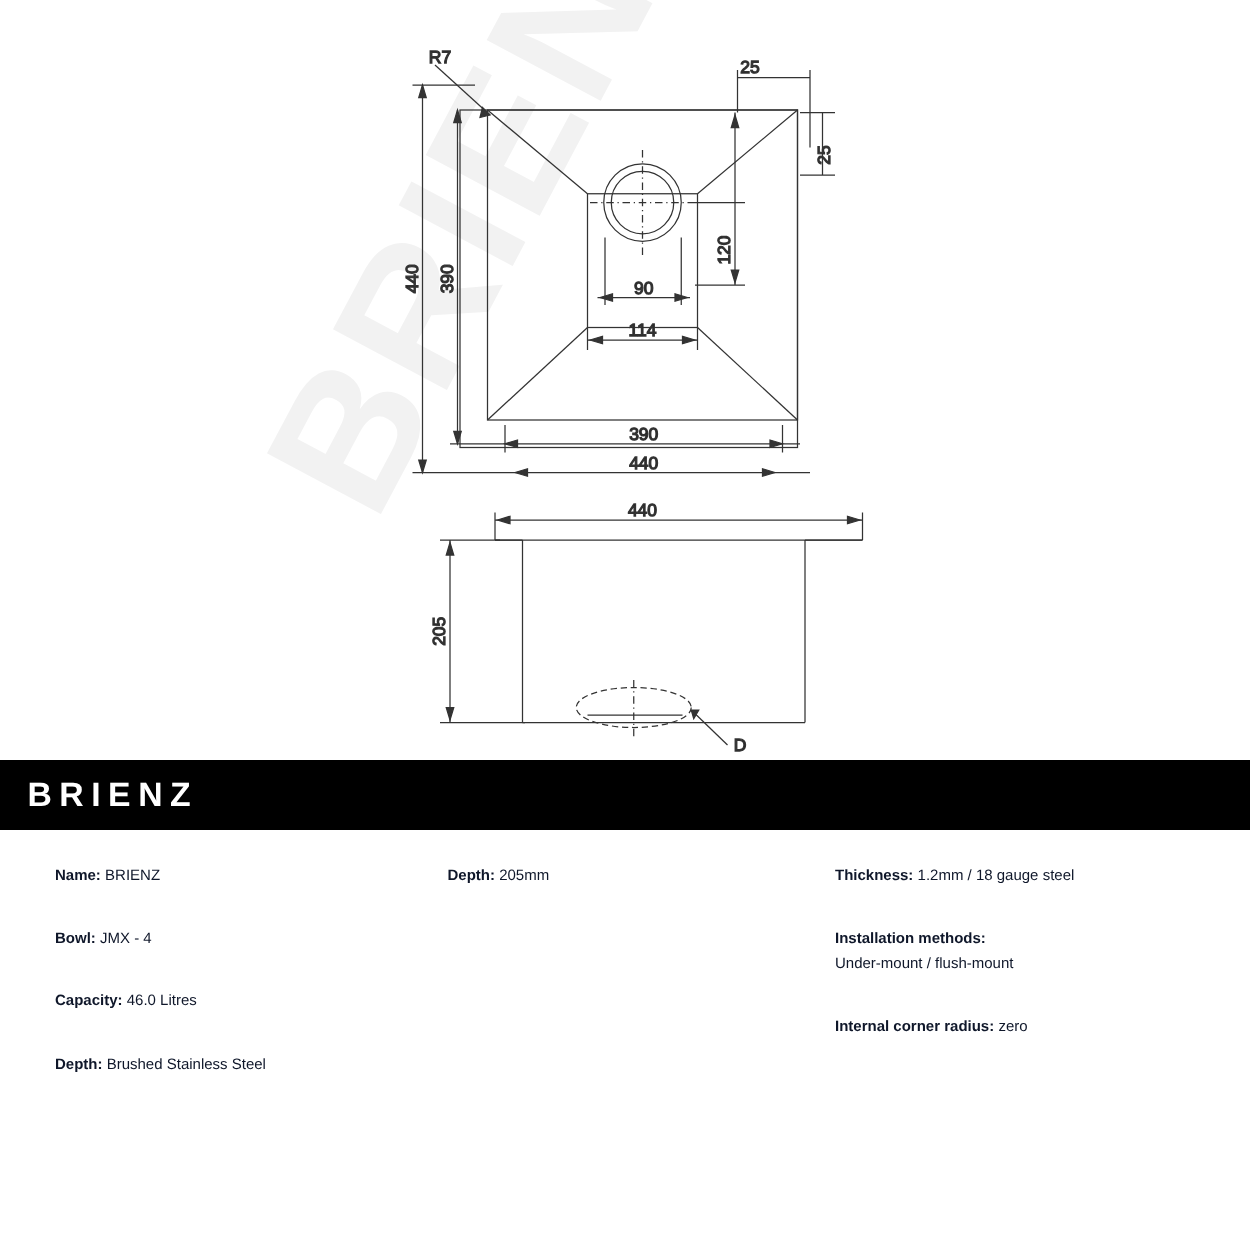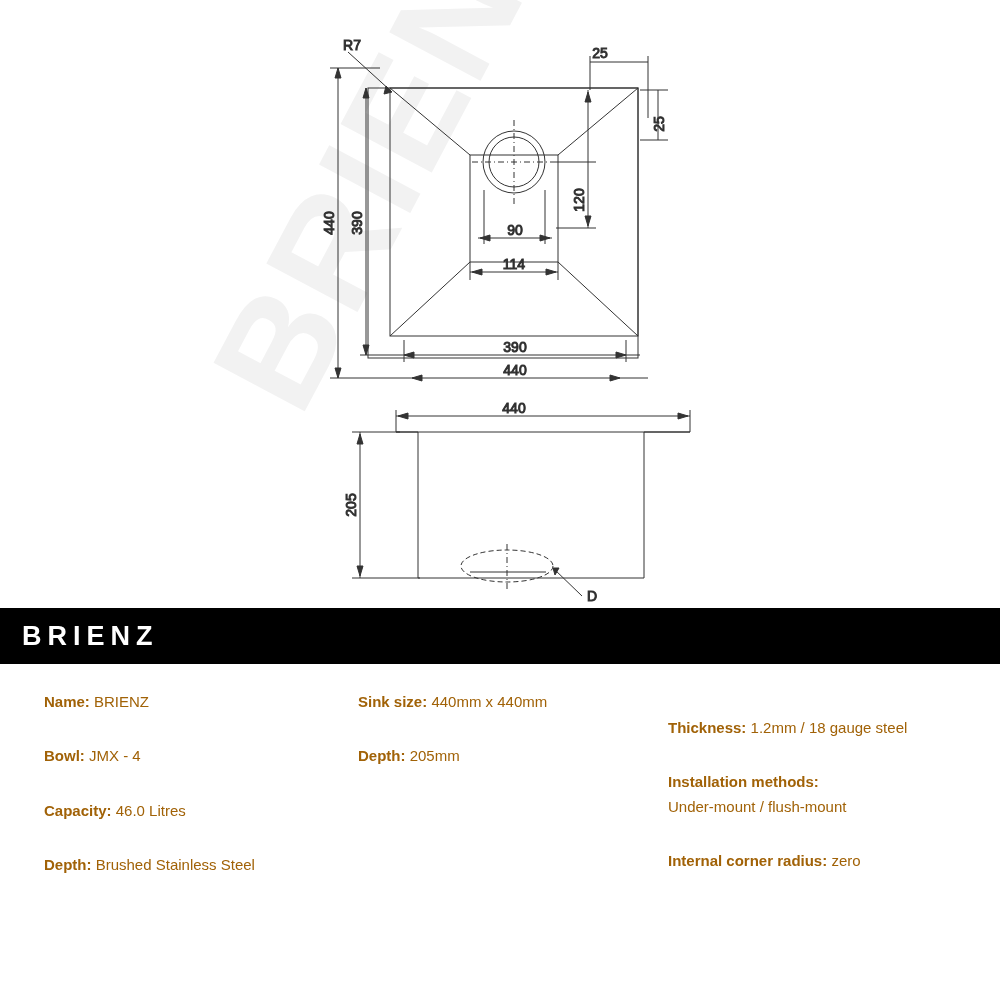--- a/index.html
+++ b/index.html
@@ -51,26 +51,26 @@
     top: 664px;
     width: 1000px;
     height: 336px;
   }
   .spec-col {
     position: absolute;
     top: 28px;
   }
   .col1 { left: 44px; width: 300px; }
   .col2 { left: 358px; width: 300px; }
-  .col3 { left: 668px; width: 320px; margin-top: 26px; }
+  .col3 { left: 668px; width: 320px; }
   .spec-row {
-    font-size: 15px;
+    font-size: 12px;
     line-height: 1.35;
     margin-bottom: 34px;
-    color: #a16207;
+    color: #0f172a;
   }
   .spec-row .k {
     font-weight: bold;
   }
   .spec-row .v {
     font-weight: normal;
   }
   .spec-row .v2 {
     display: block;
     font-weight: normal;
@@ -224,24 +224,20 @@
         <span class="v">46.0 Litres</span>
       </div>
       <div class="spec-row">
         <span class="k">Depth:</span>
         <span class="v">Brushed Stainless Steel</span>
       </div>
     </div>
 
     <div class="spec-col col2">
       <div class="spec-row">
-        <span class="k">Sink size:</span>
-        <span class="v">440mm x 440mm</span>
-      </div>
-      <div class="spec-row">
         <span class="k">Depth:</span>
         <span class="v">205mm</span>
       </div>
     </div>
 
     <div class="spec-col col3">
       <div class="spec-row">
         <span class="k">Thickness:</span>
         <span class="v">1.2mm / 18 gauge steel</span>
       </div>

